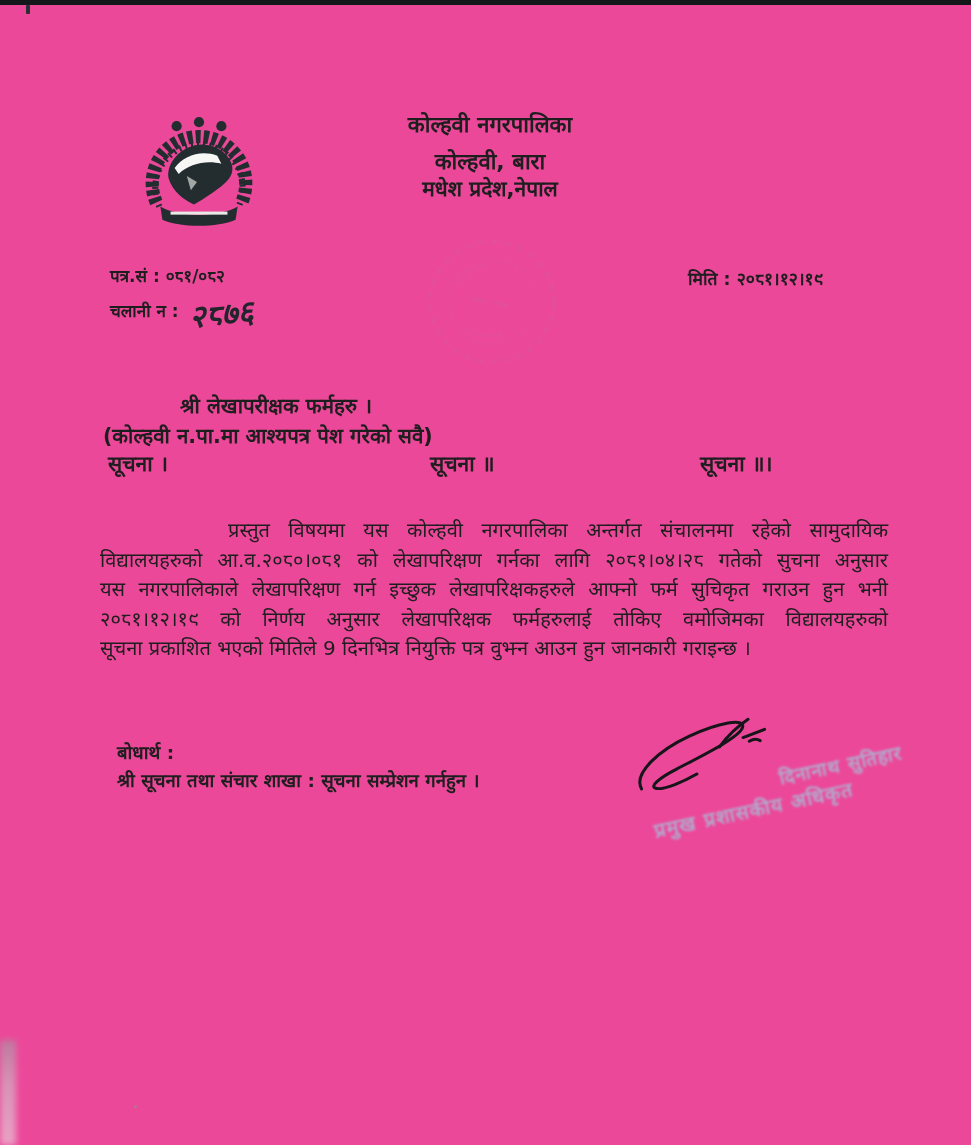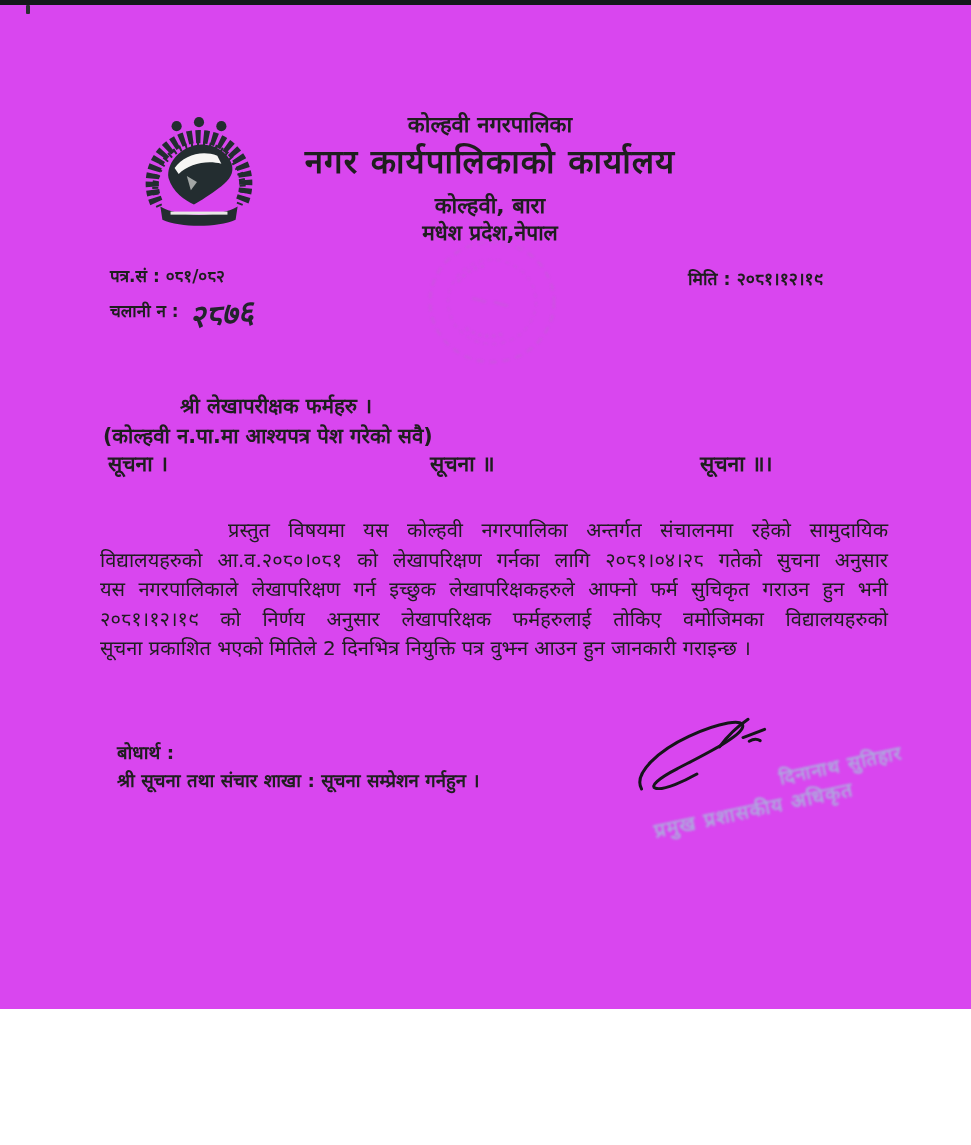--- a/index.html
+++ b/index.html
@@ -1,17 +1,17 @@
 <!DOCTYPE html>
 <html lang="ne"><head>
 <meta charset="utf-8">
 <style>
   html,body{margin:0;padding:0;background:#ffffff;}
   .page{
-    position:relative; width:971px; height:1009px; background:#d946ef;
+    position:relative; width:971px; height:1145px; background:#ec4899;
     font-family:"DejaVu Sans","Liberation Sans",sans-serif;
     color:#1e1e1e; overflow:hidden;
   }
   .top-bar{position:absolute;left:0;top:0;width:971px;height:5px;background:#14181a;}
   .top-tick{position:absolute;left:26px;top:5px;width:4px;height:9px;background:#2a2f31;border-radius:1px;}
 
   .emblem{position:absolute;left:138px;top:114px;width:122px;height:122px;}
 
   .letterhead{position:absolute;left:240px;top:112px;width:500px;text-align:center;line-height:1.15;}
   .lh-muni{font-size:22px;font-weight:600;}
@@ -74,21 +74,20 @@
       <path d="M30,62 C28,48 40,34 55,30 C72,26 88,36 92,48 C95,57 90,64 82,70 C70,79 62,84 55,88 C46,84 34,76 30,62 Z"></path>
       <path d="M36,52 C45,40 62,34 78,40 L82,48 C68,44 50,48 40,58 Z" fill="#f6f6f4"></path>
       <path d="M48,60 L58,66 L52,74 Z" fill="#f6f6f4" opacity="0.6"></path>
       <path d="M22,90 C40,101 80,101 98,90 L96,103 C78,111 42,111 24,103 Z"></path>
       <rect x="32" y="95" width="56" height="3" fill="#e9e9e6"></rect>
     </g>
   </svg>
 
   <div class="letterhead">
     <div class="lh-muni">कोल्हवी नगरपालिका</div>
-    <div class="lh-office">नगर कार्यपालिकाको कार्यालय</div>
     <div class="lh-addr">कोल्हवी, बारा</div>
     <div class="lh-prov">मधेश प्रदेश,नेपाल</div>
   </div>
 
   <svg class="round-stamp" viewBox="0 0 180 135" aria-hidden="true">
     <g fill="none" stroke="#8d949b" opacity="0.28">
       <ellipse cx="92" cy="70" rx="62" ry="60" stroke-width="2.5" stroke-dasharray="7 6"></ellipse>
       <ellipse cx="92" cy="70" rx="44" ry="42" stroke-width="1.5" stroke-dasharray="4 5"></ellipse>
       <path d="M58,50 q10,-14 28,-16" stroke-width="3" stroke-dasharray="3 4"></path>
       <path d="M66,96 q16,12 36,6" stroke-width="3" stroke-dasharray="3 4"></path>
@@ -107,21 +106,21 @@
   <div class="addr2">(कोल्हवी न.पा.मा आश्यपत्र पेश गरेको सवै)</div>
   <div class="notice n1">सूचना ।</div>
   <div class="notice n2">सूचना ॥</div>
   <div class="notice n3">सूचना ॥।</div>
 
   <div class="body-block">
     <div class="body-line first">प्रस्तुत विषयमा यस कोल्हवी नगरपालिका अन्तर्गत संचालनमा रहेको सामुदायिक</div>
     <div class="body-line">विद्यालयहरुको आ.व.२०८०।०८१ को लेखापरिक्षण गर्नका लागि २०८१।०४।२८ गतेको सुचना अनुसार</div>
     <div class="body-line">यस नगरपालिकाले लेखापरिक्षण गर्न इच्छुक लेखापरिक्षकहरुले आफ्नो फर्म सुचिकृत गराउन हुन भनी</div>
     <div class="body-line">२०८१।१२।१९ को निर्णय अनुसार लेखापरिक्षक फर्महरुलाई तोकिए वमोजिमका विद्यालयहरुको</div>
-    <div class="body-line last">सूचना प्रकाशित भएको मितिले 2 दिनभित्र नियुक्ति पत्र वुझ्न आउन हुन जानकारी गराइन्छ ।</div>
+    <div class="body-line last">सूचना प्रकाशित भएको मितिले 9 दिनभित्र नियुक्ति पत्र वुझ्न आउन हुन जानकारी गराइन्छ ।</div>
   </div>
 
   <div class="bodartha">बोधार्थ :</div>
   <div class="cc-line">श्री सूचना तथा संचार शाखा : सूचना सम्प्रेशन गर्नहुन ।</div>
 
   <svg class="signature" viewBox="0 0 172 88" aria-hidden="true">
     <g fill="none" stroke="#15151a" stroke-width="3" stroke-linecap="round">
       <path d="M10,72 C2,56 30,34 60,22 C90,10 118,6 114,16 C110,26 72,42 46,54 C28,62 18,70 24,72 C32,75 54,66 66,60"></path>
       <path d="M90,34 C100,22 110,14 120,8"></path>
       <path d="M114,26 L136,19"></path>

